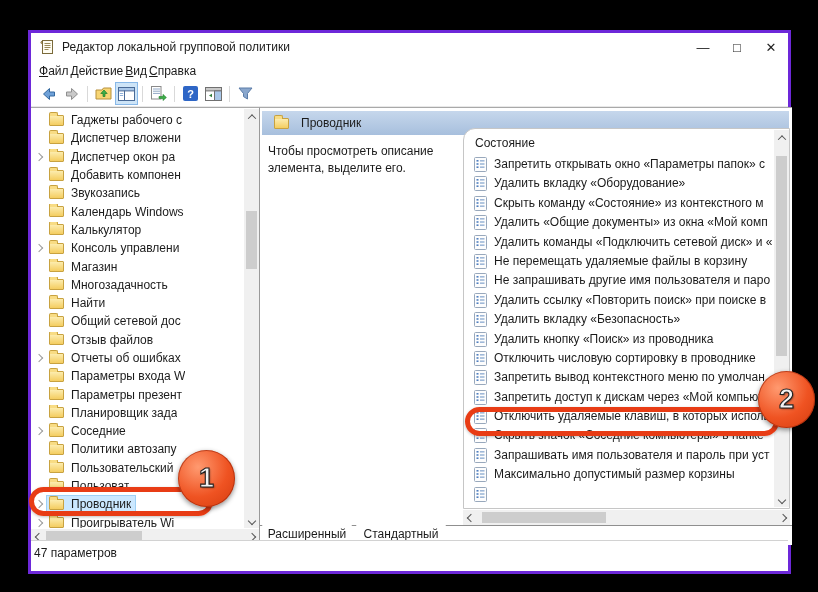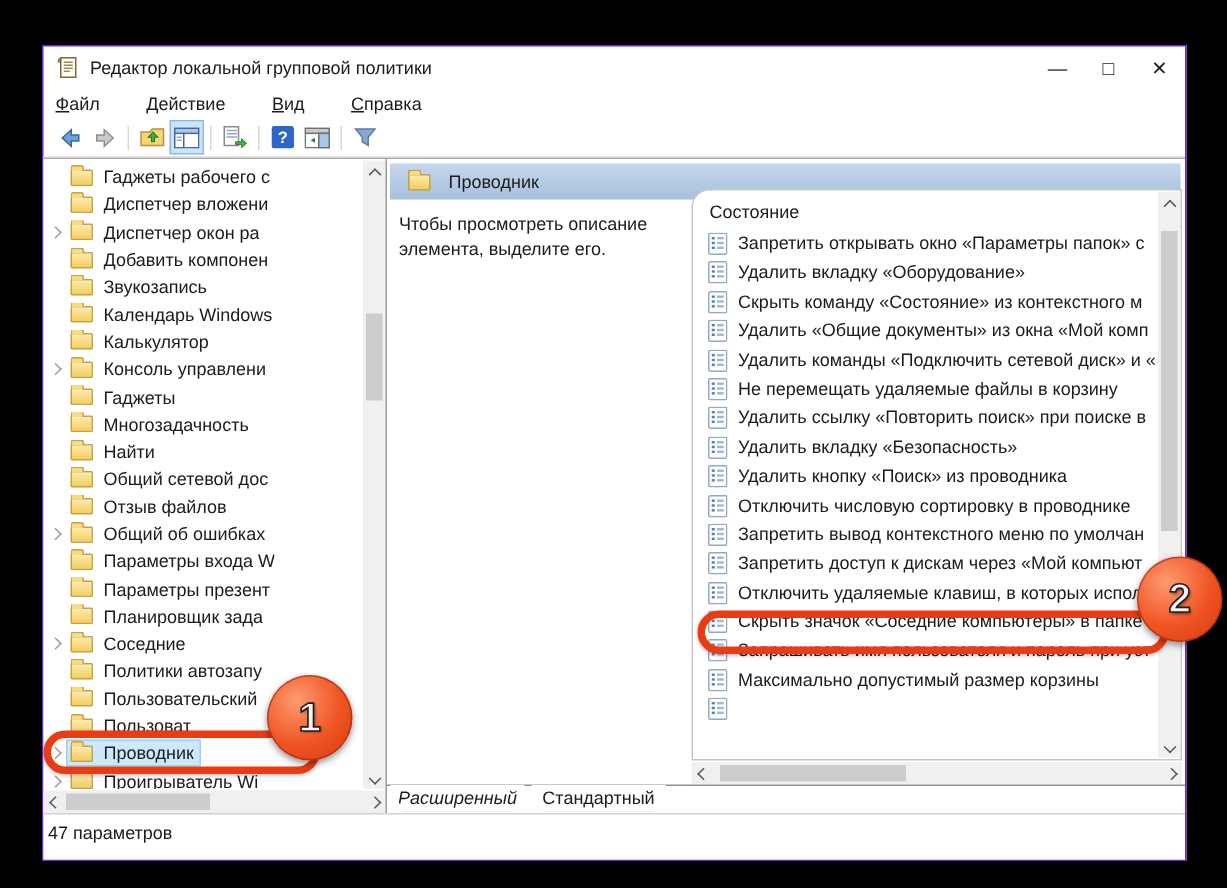--- a/index.html
+++ b/index.html
@@ -1,30 +1,30 @@
 <!DOCTYPE html>
 <html><head>
 <meta charset="utf-8">
 <style>
   * { margin:0; padding:0; box-sizing:border-box; }
   body { width:818px; height:592px; overflow:hidden; font-family:"Liberation Sans", sans-serif; }
   .stage { position:relative; width:818px; height:592px; background:#000; overflow:hidden; }
   .window { position:absolute; left:28px; top:30px; width:763px; height:544px;
-            background:#fff; border:1px solid #6d28d9; font-size:12px; color:#1b1b1b; }
+            background:#fff; border:3px solid #6d28d9; font-size:12px; color:#1b1b1b; }
 
   
   .titlebar { height:28px; display:flex; align-items:center; }
   .app-icon { margin-left:8px; display:flex; }
   .title { margin-left:7px; }
   .win-controls { margin-left:auto; display:flex; height:100%; }
   .winbtn { width:34px; display:flex; align-items:center; justify-content:center; font-size:13px; color:#222; }
 
   
   .menubar { height:20px; display:flex; align-items:center; padding-left:8px; }
-  .menu-item { display:inline-block; margin-right:31px; }
+  .menu-item { display:inline-block; margin-right:2px; }
   .menu-item::first-letter { text-decoration:underline; }
 
   
   .toolbar { height:26px; display:flex; align-items:center; padding-left:6px; border-bottom:1px solid #e8e8e8; }
   .tb { width:21px; height:21px; display:flex; align-items:center; justify-content:center; margin:0 1px; }
   .tb.active { background:#cde4f7; outline:1px solid #88b8e8; }
   .tb-sep { width:1px; height:16px; background:#d9d9d9; margin:0 4px; }
 
   
   .chev { display:inline-block; width:6px; height:6px; border-right:1.4px solid #555; border-bottom:1.4px solid #555; }
@@ -69,21 +69,21 @@
   .list-rows { position:absolute; left:0; right:16px; top:28px; bottom:1px; overflow:hidden; }
   .list-row { height:19.4px; display:flex; padding-left:10px; gap:7px; white-space:nowrap; overflow:hidden; }
   .list-vscroll { position:absolute; right:0; top:1px; bottom:1px; width:15px; background:#f0f0f0; }
   .list-hscroll { position:absolute; left:203px; top:402px; width:327px; height:15px; background:#f0f0f0; display:flex; align-items:center; }
 
   
   .tabs-row { position:absolute; left:0; right:0; top:417px; height:20px; border-top:1px solid #8f8f8f; background:#fff; }
   .tab { position:absolute; top:-1px; height:18px; display:flex; align-items:center; justify-content:center;
          background:#fff; clip-path:polygon(0 0, 100% 0, calc(100% - 9px) 100%, 9px 100%);
          filter:drop-shadow(0 1px 0 #8a8a8a) drop-shadow(1px 0 0 #9a9a9a) drop-shadow(-1px 0 0 #9a9a9a); }
-  .tab1 { left:2px; width:90px;font-style:italic; } .tab2 { left:96px; width:90px; }
+  .tab1 { left:2px; width:90px; } .tab2 { left:96px; width:90px; }
 
   
   .statusbar { position:absolute; left:0; right:0; bottom:0; height:31px; border-top:1px solid #d2d2d2;
                padding:5px 0 0 3px; background:#fff; }
 
   
   .ann-oval { position:absolute; border:5px solid #e83c15; border-radius:15px;
               box-shadow:0 1px 3px rgba(0,0,0,.25); z-index:10; }
   .oval1 { left:29px; top:487px; width:184px; height:29px; }
   .oval2 { left:465px; top:407px; width:314px; height:29px; }
@@ -267,21 +267,21 @@
             <span class="folder"></span>
             <span class="tree-label">Консоль управлени</span>
           </span>
         </div>
           <div class="tree-row">
           <span class="expander">
               <span class="chev right gray"></span>
             </span>
           <span class="rowsel">
             <span class="folder"></span>
-            <span class="tree-label">Гаджеты</span>
+            <span class="tree-label">Магазин</span>
           </span>
         </div>
           <div class="tree-row">
           <span class="expander">
               <span class="chev right gray"></span>
             </span>
           <span class="rowsel">
             <span class="folder"></span>
             <span class="tree-label">Многозадачность</span>
           </span>
@@ -312,21 +312,21 @@
             <span class="folder"></span>
             <span class="tree-label">Отзыв файлов</span>
           </span>
         </div>
           <div class="tree-row chevron">
           <span class="expander">
               <span class="chev right gray"></span>
             </span>
           <span class="rowsel">
             <span class="folder"></span>
-            <span class="tree-label">Общий об ошибках</span>
+            <span class="tree-label">Отчеты об ошибках</span>
           </span>
         </div>
           <div class="tree-row">
           <span class="expander">
               <span class="chev right gray"></span>
             </span>
           <span class="rowsel">
             <span class="folder"></span>
             <span class="tree-label">Параметры входа W</span>
           </span>
@@ -524,20 +524,34 @@
               <svg width="13" height="15" viewBox="0 0 13 15">
                   <rect x=".5" y=".5" width="12" height="14" rx="1" fill="#fdfdfd" stroke="#98a8bc"></rect>
                   <rect x="2.5" y="3" width="2" height="1.6" fill="#4f7fc0"></rect>
                   <rect x="6" y="3" width="4.5" height="1.6" fill="#9fb8d8"></rect>
                   <rect x="2.5" y="6.2" width="2" height="1.6" fill="#4f7fc0"></rect>
                   <rect x="6" y="6.2" width="4.5" height="1.6" fill="#9fb8d8"></rect>
                   <rect x="2.5" y="9.4" width="2" height="1.6" fill="#4f7fc0"></rect>
                   <rect x="6" y="9.4" width="4.5" height="1.6" fill="#9fb8d8"></rect>
                 </svg>
             </span>
+            <span class="list-label">Не запрашивать другие имя пользователя и паро</span>
+          </div>
+            <div class="list-row">
+            <span style="display:flex;flex:none;">
+              <svg width="13" height="15" viewBox="0 0 13 15">
+                  <rect x=".5" y=".5" width="12" height="14" rx="1" fill="#fdfdfd" stroke="#98a8bc"></rect>
+                  <rect x="2.5" y="3" width="2" height="1.6" fill="#4f7fc0"></rect>
+                  <rect x="6" y="3" width="4.5" height="1.6" fill="#9fb8d8"></rect>
+                  <rect x="2.5" y="6.2" width="2" height="1.6" fill="#4f7fc0"></rect>
+                  <rect x="6" y="6.2" width="4.5" height="1.6" fill="#9fb8d8"></rect>
+                  <rect x="2.5" y="9.4" width="2" height="1.6" fill="#4f7fc0"></rect>
+                  <rect x="6" y="9.4" width="4.5" height="1.6" fill="#9fb8d8"></rect>
+                </svg>
+            </span>
             <span class="list-label">Удалить ссылку «Повторить поиск» при поиске в</span>
           </div>
             <div class="list-row">
             <span style="display:flex;flex:none;">
               <svg width="13" height="15" viewBox="0 0 13 15">
                   <rect x=".5" y=".5" width="12" height="14" rx="1" fill="#fdfdfd" stroke="#98a8bc"></rect>
                   <rect x="2.5" y="3" width="2" height="1.6" fill="#4f7fc0"></rect>
                   <rect x="6" y="3" width="4.5" height="1.6" fill="#9fb8d8"></rect>
                   <rect x="2.5" y="6.2" width="2" height="1.6" fill="#4f7fc0"></rect>
                   <rect x="6" y="6.2" width="4.5" height="1.6" fill="#9fb8d8"></rect>

